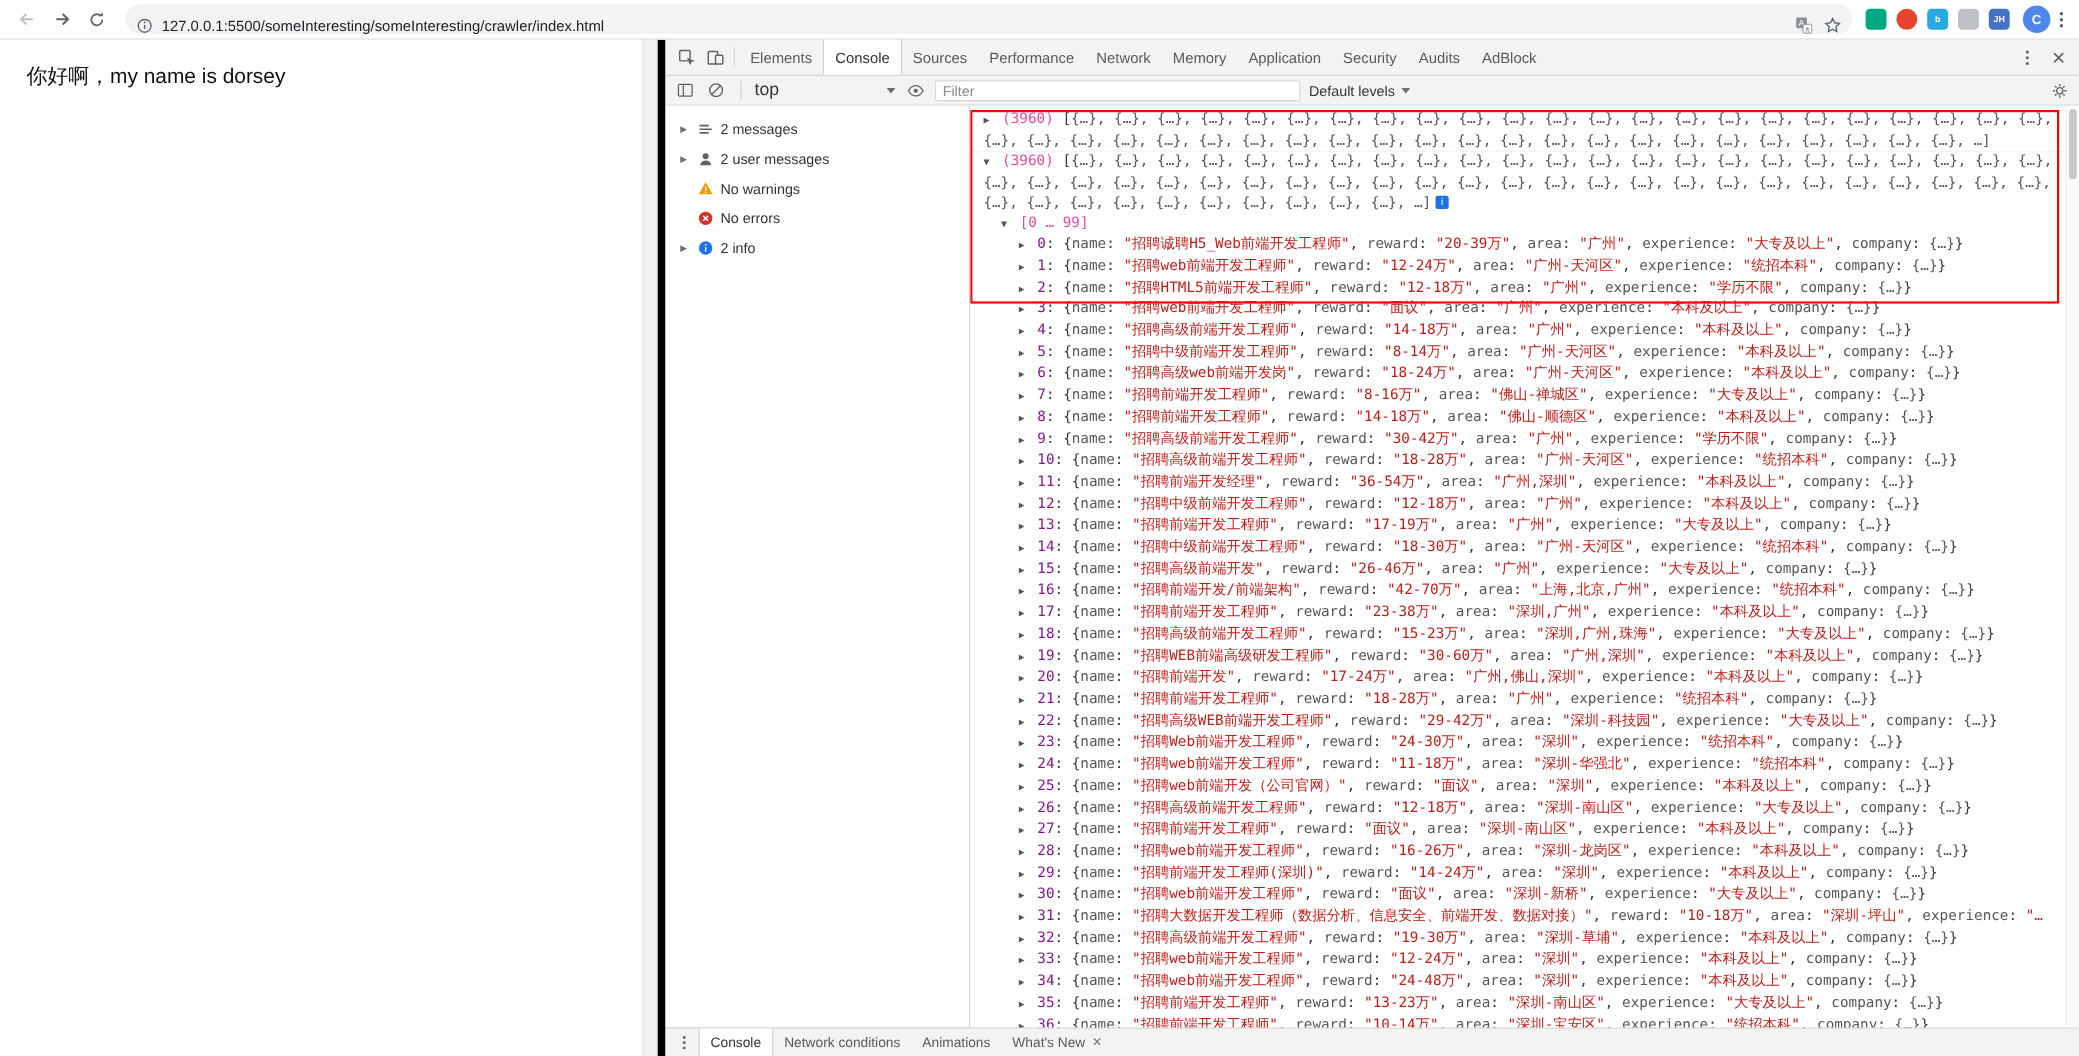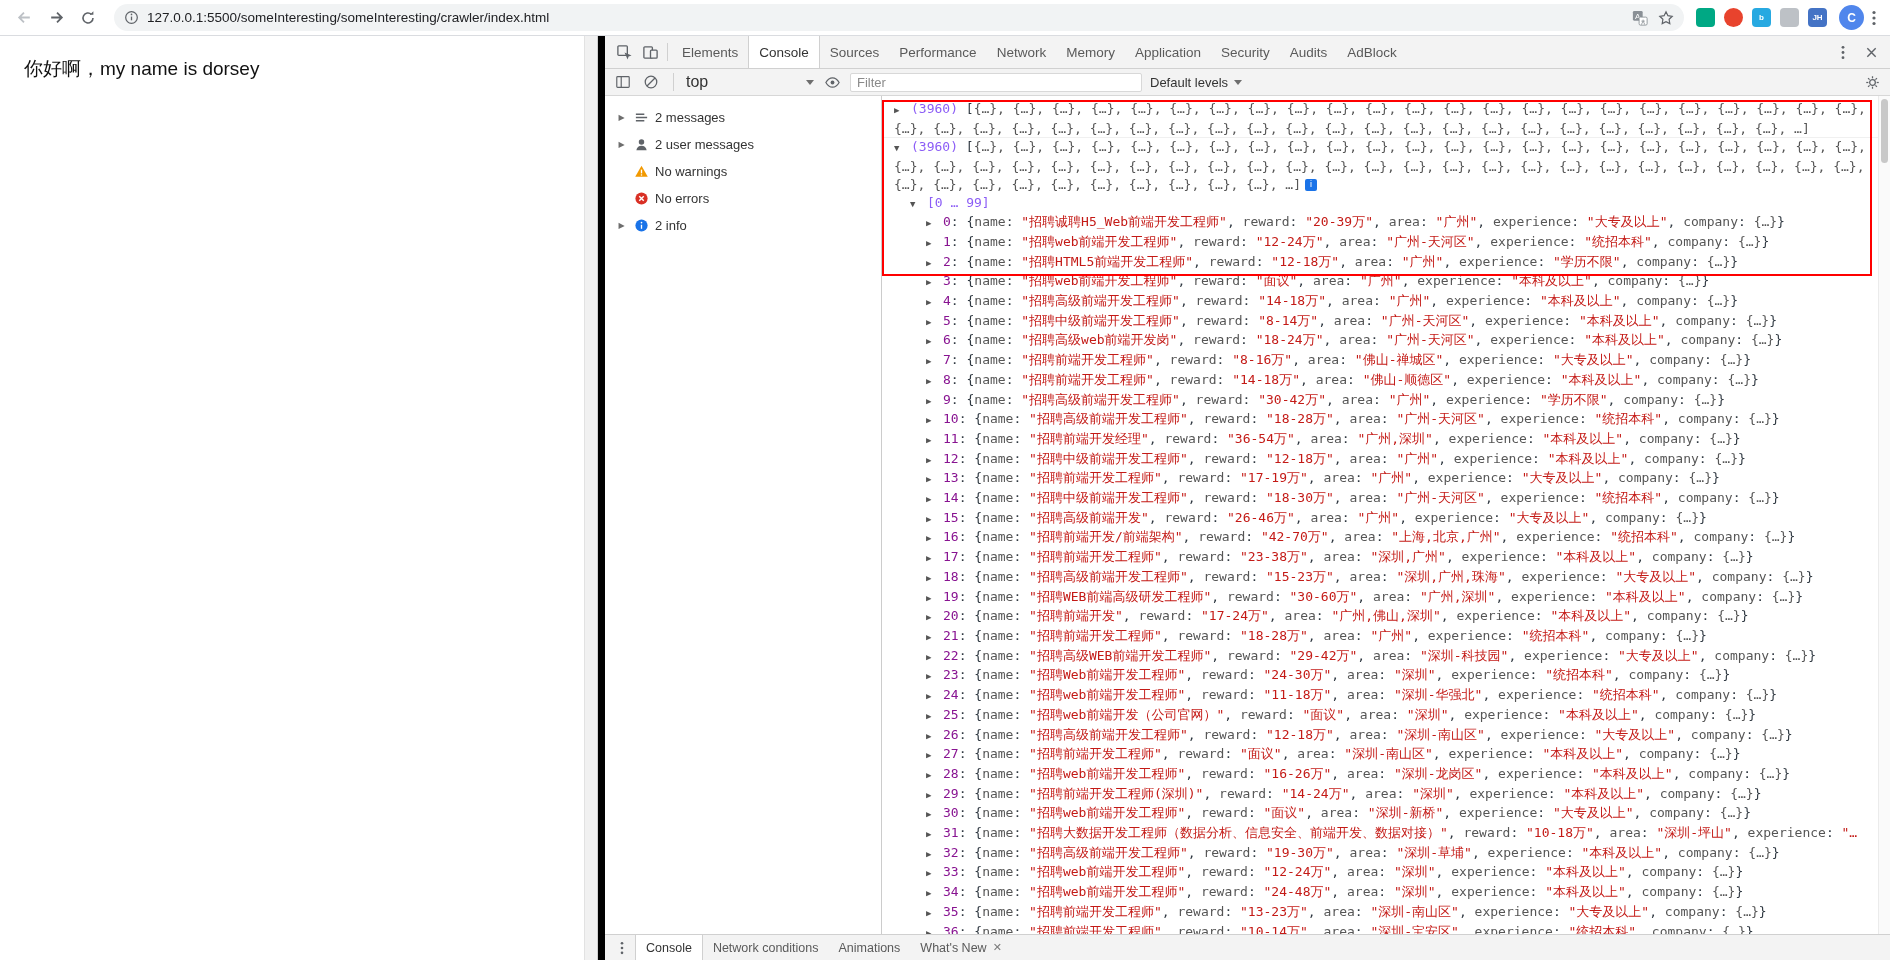--- a/index.html
+++ b/index.html
@@ -6,21 +6,21 @@
   html,body{margin:0;padding:0}
   body{width:1890px;height:960px;position:relative;overflow:hidden;background:#fff;
        font-family:"Liberation Sans","DejaVu Sans",sans-serif;color:#202124}
   svg{display:block}
 
   
   .btoolbar{position:absolute;top:0;left:0;right:0;height:36px;background:#fff;
             border-bottom:1px solid #dadce0;display:flex;align-items:center;padding:0 10px;gap:4px;z-index:20}
   .navbtn{width:28px;height:28px;border-radius:50%;display:flex;align-items:center;justify-content:center;color:#5f6368;flex:0 0 auto}
   .navbtn.disabled{color:#bdc1c6}
-  .omnibox{flex:1;height:27px;background:#f1f3f4;border-radius:14px;display:flex;align-items:center;
+  .omnibox{flex:1;height:27px;background:#f1f3f4;border-radius:14px;display:flex;align-items:flex-end;
            padding:0 10px;margin:0 8px;min-width:0}
   .omnibox .info-i{color:#5f6368;margin-right:8px;flex:0 0 auto}
   .omnibox .url{flex:1;font-size:13.5px;color:#202124;white-space:nowrap;overflow:hidden}
   .omnibox .in-ico{color:#5f6368;margin-left:10px;flex:0 0 auto}
   .extrow{display:flex;align-items:center;gap:9px;flex:0 0 auto;margin-right:4px}
   .ext{width:19px;height:19px;border-radius:4px;display:flex;align-items:center;justify-content:center;
        color:#fff;font-size:8px;font-weight:bold;letter-spacing:0}
   .ext.round{border-radius:50%}
   .avatar{width:25px;height:25px;border-radius:50%;background:#5086ec;color:#fff;font-size:12px;font-weight:bold;
           display:flex;align-items:center;justify-content:center;margin-left:4px}
@@ -41,38 +41,38 @@
   .dt-tabs{display:flex;align-items:stretch;height:100%;flex:1;min-width:0;overflow:hidden}
   .dt-tab{padding:0 10px;display:flex;align-items:center;font-size:13.5px;color:#5a5a5a;white-space:nowrap}
   .dt-tab.active{background:#fff;color:#333;border-left:1px solid #d0d0d0;border-right:1px solid #d0d0d0}
   .dt-right{display:flex;align-items:center;gap:2px;flex:0 0 auto;color:#5f6368}
 
   
   .con-toolbar{height:27px;background:#f3f3f3;border-bottom:1px solid #d7d7d7;display:flex;align-items:center;padding:0 8px;gap:8px;flex:0 0 auto}
   .ct-ico{width:20px;height:20px;display:flex;align-items:center;justify-content:center;color:#5f6368}
   .ct-select{display:flex;align-items:center;gap:6px;font-size:16px;color:#333;min-width:128px}
   .caret{width:0;height:0;border-left:4px solid transparent;border-right:4px solid transparent;border-top:5px solid #6e6e6e;display:inline-block}
-  .filter{width:292px;height:19px;border:1px solid #d8d8d8;border-radius:2px;background:#fff;font-size:13px;
+  .filter{width:332px;height:19px;border:1px solid #d8d8d8;border-radius:2px;background:#fff;font-size:13px;
           padding:0 6px;color:#333;font-family:inherit}
   .filter::placeholder{color:#8a8a8a}
   .levels{display:flex;align-items:center;gap:6px;font-size:13px;color:#333;}
   .ct-spacer{flex:1}
 
   
   .con-main{flex:1;display:flex;min-height:0}
   .con-sidebar{width:277px;border-right:1px solid #ccc;background:#fff;padding-top:8px;flex:0 0 auto}
   .sb-item{height:27px;display:flex;align-items:center;padding-left:10px;font-size:13px;color:#333;gap:6px;cursor:default}
   .sb-arrow{width:13px;font-size:8px;color:#6e6e6e;text-align:center;flex:0 0 auto}
   .sb-ico{width:15px;height:15px;flex:0 0 auto}
   .con-messages{flex:1;min-width:0;position:relative;overflow:hidden;background:#fff;padding:4px 0 0 0;
                 font-family:"DejaVu Sans Mono","Liberation Mono",monospace;font-size:13px;line-height:17.7px}
   .message{padding:0 6px 0 12px;border-bottom:1px solid #f0f0f0}
   .cpreview{white-space:normal;word-break:break-all;color:#565656}
   .tw{display:inline-block;width:17px;color:#555;font-size:9px}
-  .len{color:#8b5cf6}
+  .len{color:#ec4899}
   .pn{color:#303942}
   .k{color:#565656}
   .s{color:#c41a16}
   .idx{color:#881391}
   .obj{color:#565656}
   .crow{white-space:nowrap;overflow:hidden}
   .lvl1{margin-left:16px;color:#565656}
   .lvl2{margin-left:32px}
   .ibadge{display:inline-flex;width:12px;height:12px;border-radius:2px;background:#1a73e8;color:#fff;
           font-size:9px;font-family:"Liberation Sans",sans-serif;align-items:center;justify-content:center;

